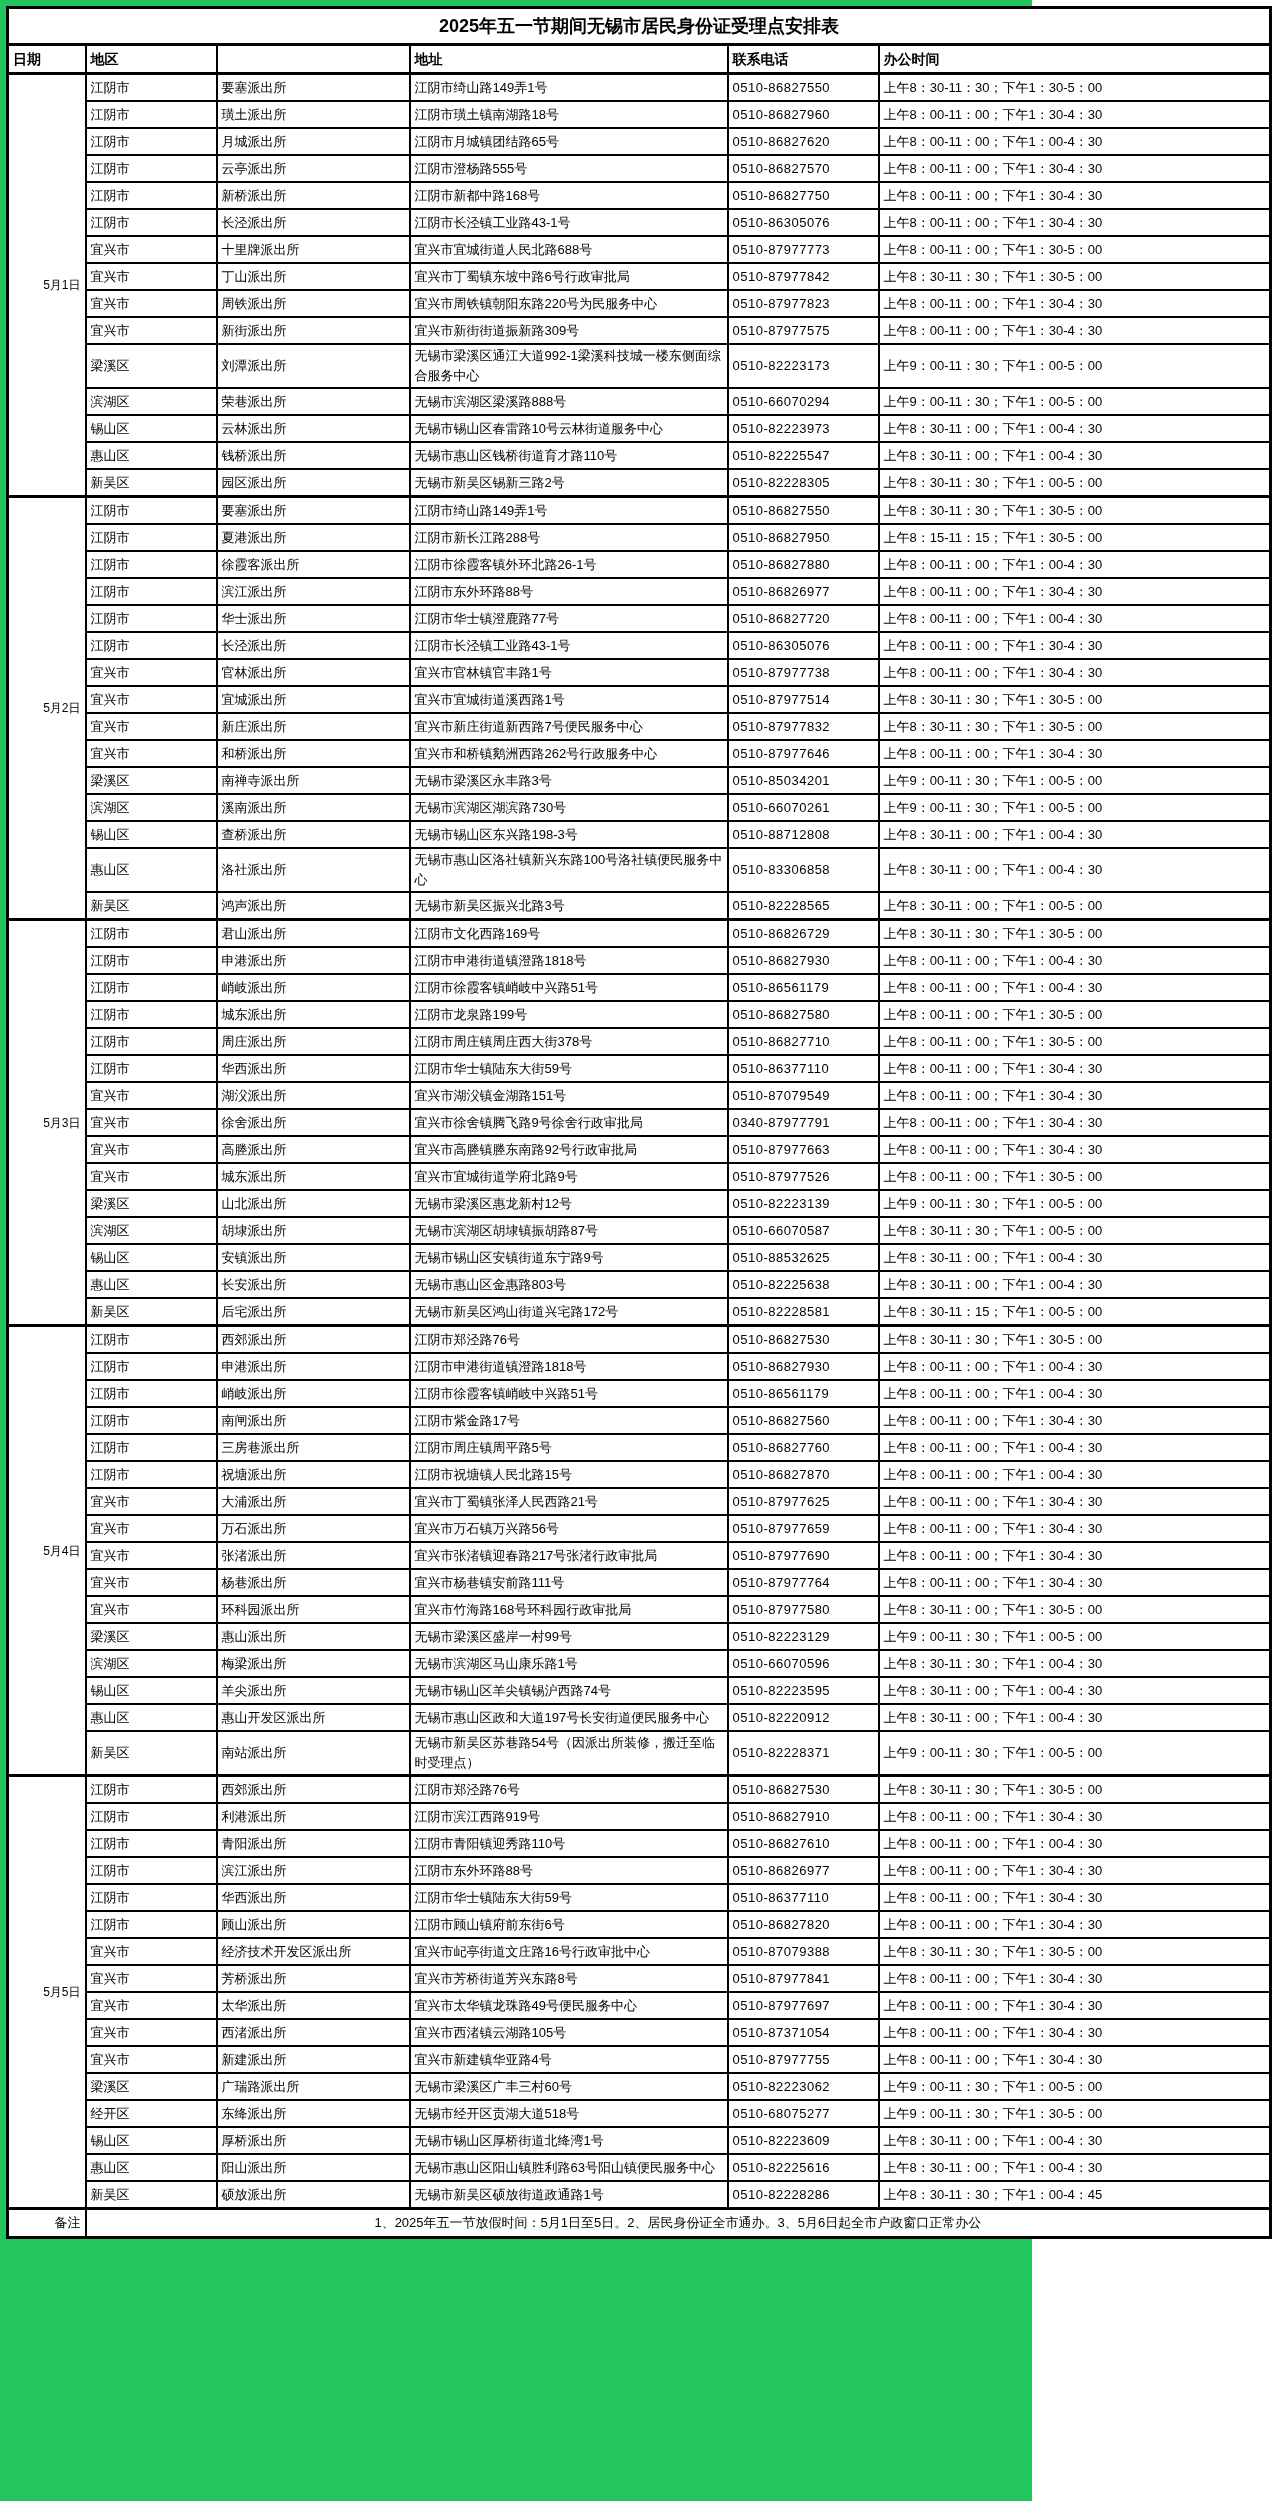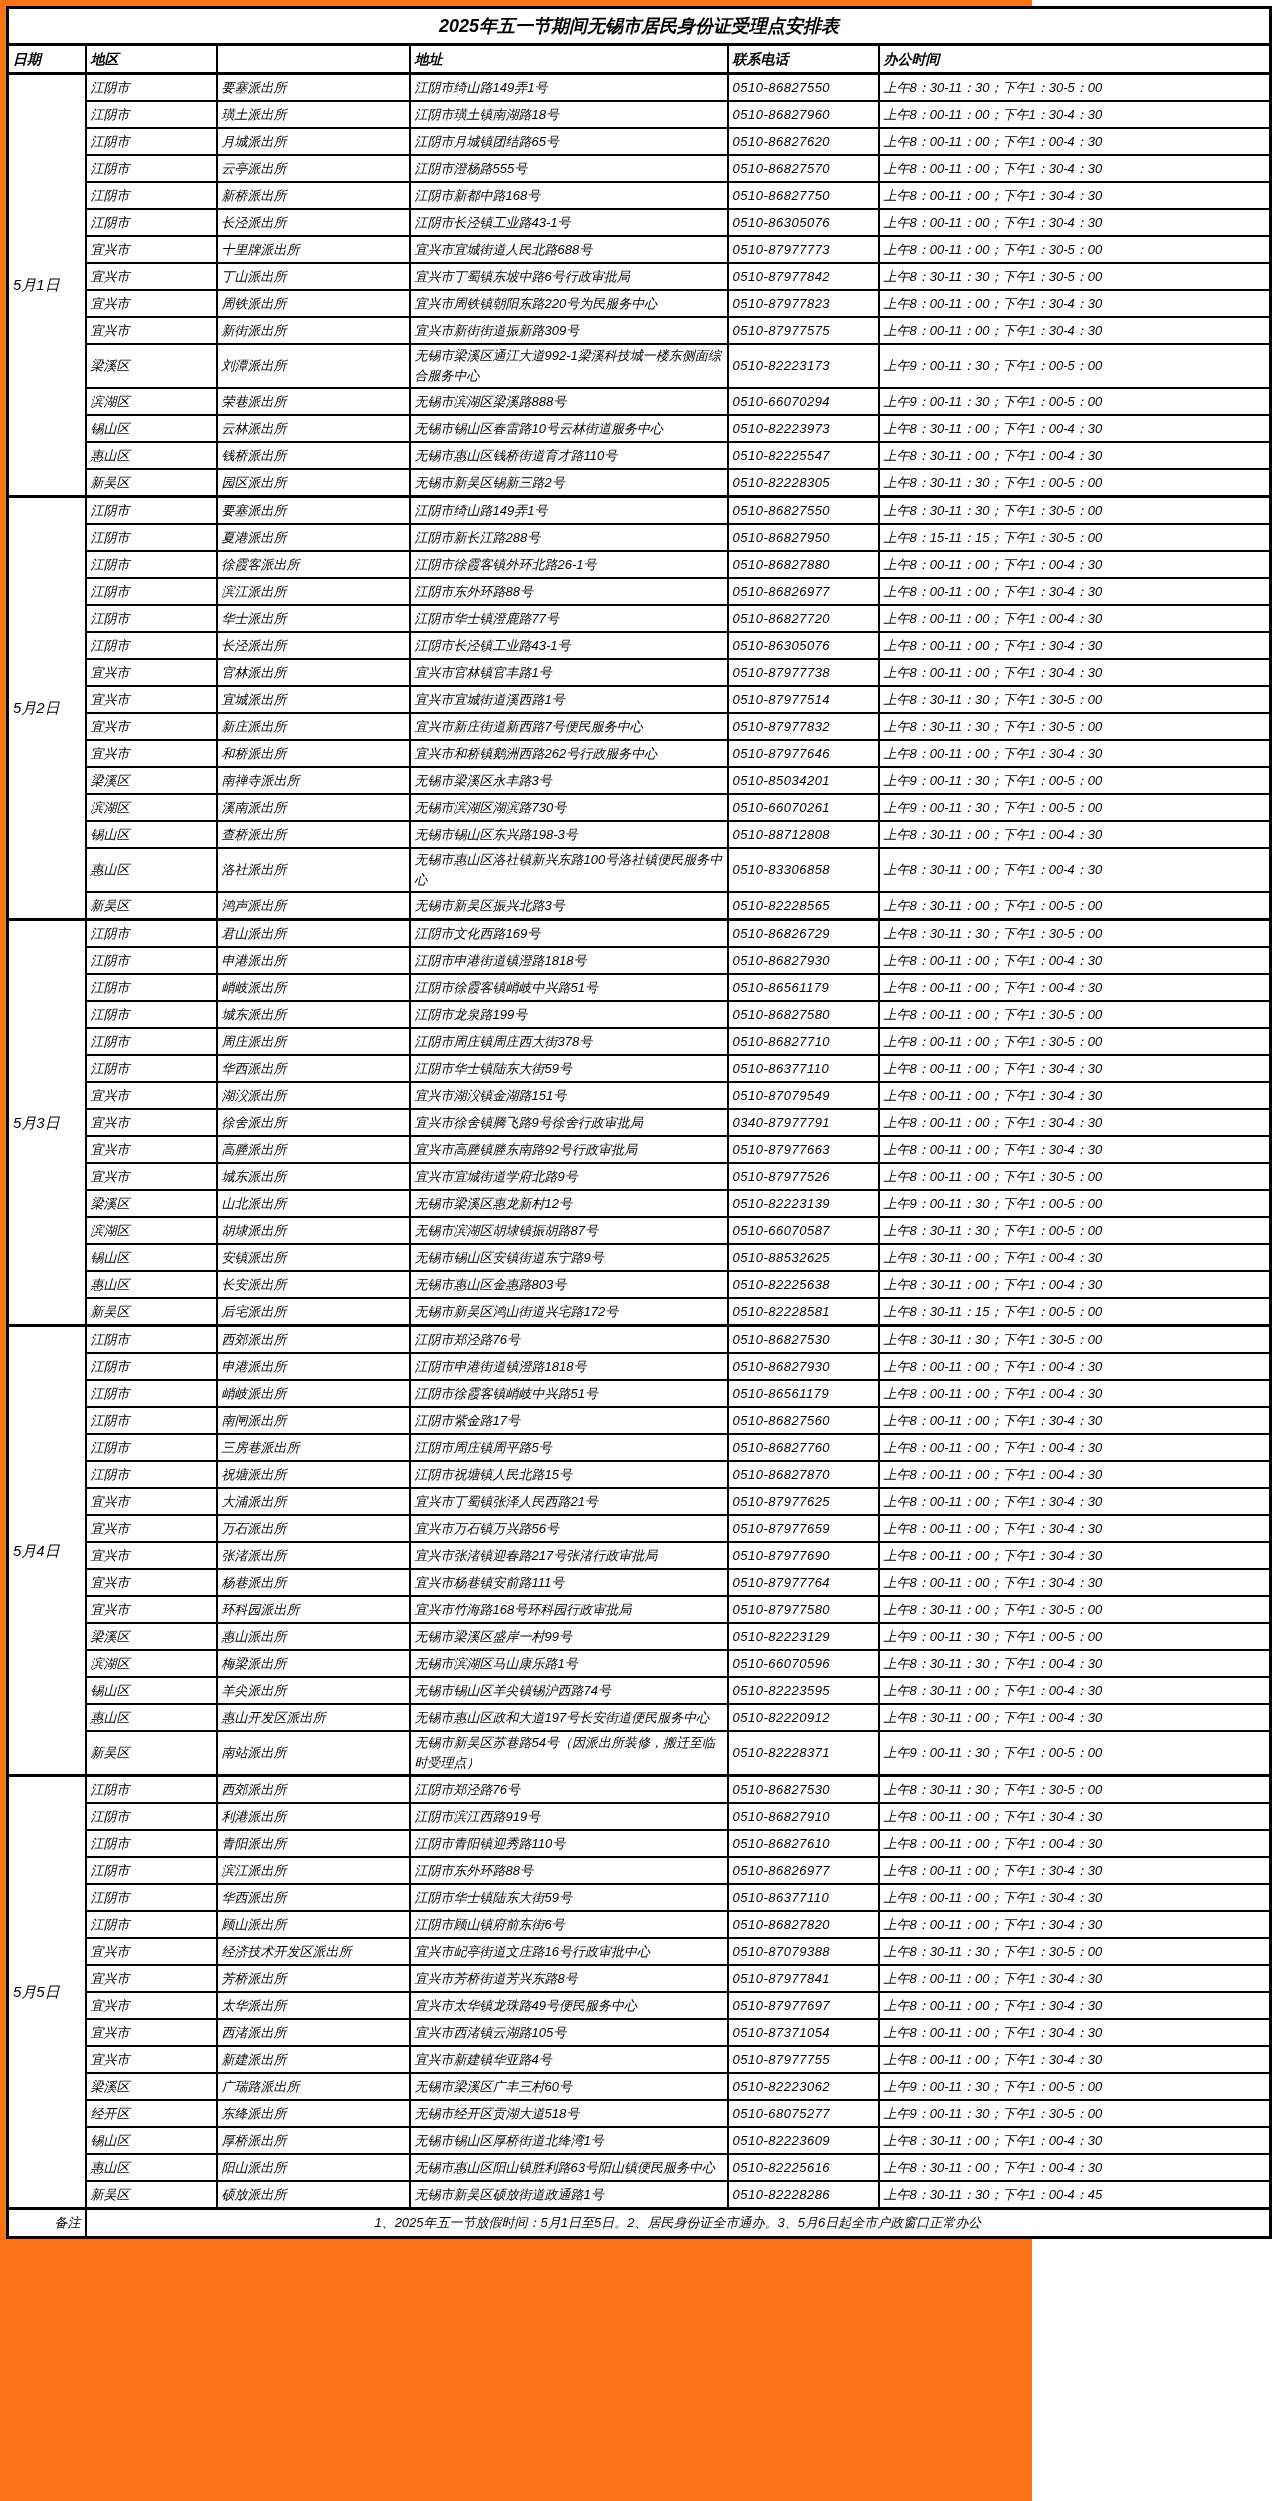--- a/index.html
+++ b/index.html
@@ -1,24 +1,23 @@
 <!DOCTYPE html>
 <html><head>
 <meta charset="utf-8">
 <style>
   html,body{margin:0;padding:0;background:#ffffff;}
   .page{
     width:1032px;
     height:2501px;
-    background:#f97316;
+    background:#22c55e;
     box-sizing:border-box;
     padding:6px 0 0 6px;
     font-family:"Liberation Sans", sans-serif;
     color:#000;
-    font-style:italic;
   }
   table.sched{
     border-collapse:collapse;
     table-layout:fixed;
     width:1266px;
     border:3px solid #000;
   }
   col.c-date{width:78px;}
   col.c-region{width:131px;}
   col.c-station{width:193px;}
@@ -45,23 +44,23 @@
     padding:2px;
   }
   tr.header-row th{
     text-align:left;
     font-weight:bold;
     font-size:14px;
     height:24px;
     border-bottom:3px solid #000;
   }
   td.date-cell{
-    text-align:left;
+    text-align:right;
     vertical-align:middle;
-    font-size:15px;
+    font-size:12px;
   }
   td.region-cell{width:131px;}
   td.phone-cell{font-size:13px;letter-spacing:0.5px;}
   tbody td{height:23px;}
   tr.section-first td{border-top:3px solid #000;}
   tfoot td{
     border-top:3px solid #000;
     height:24px;
     font-size:13px;
   }

